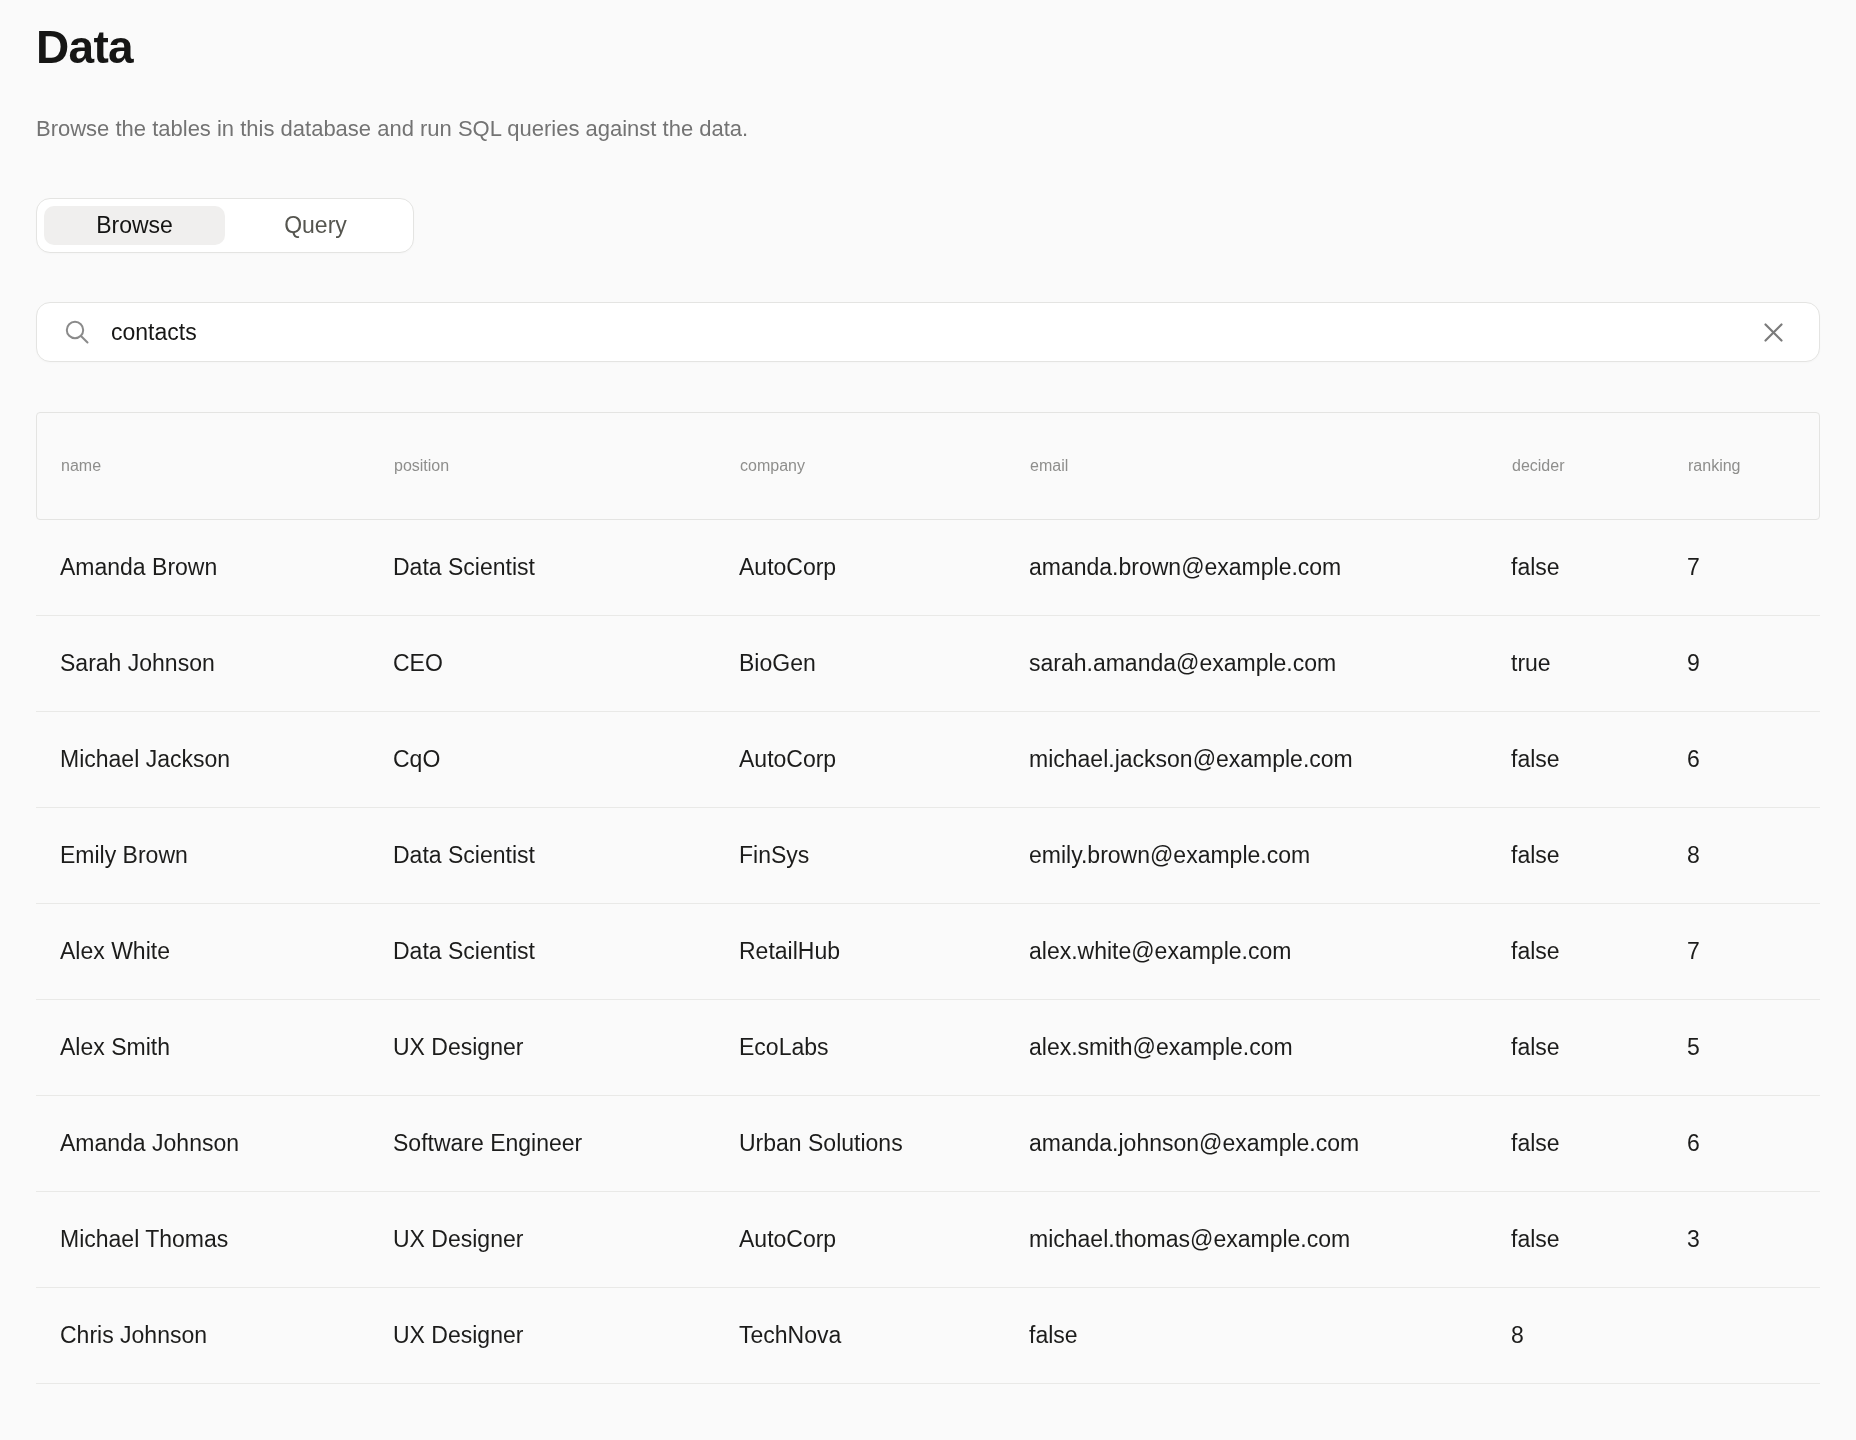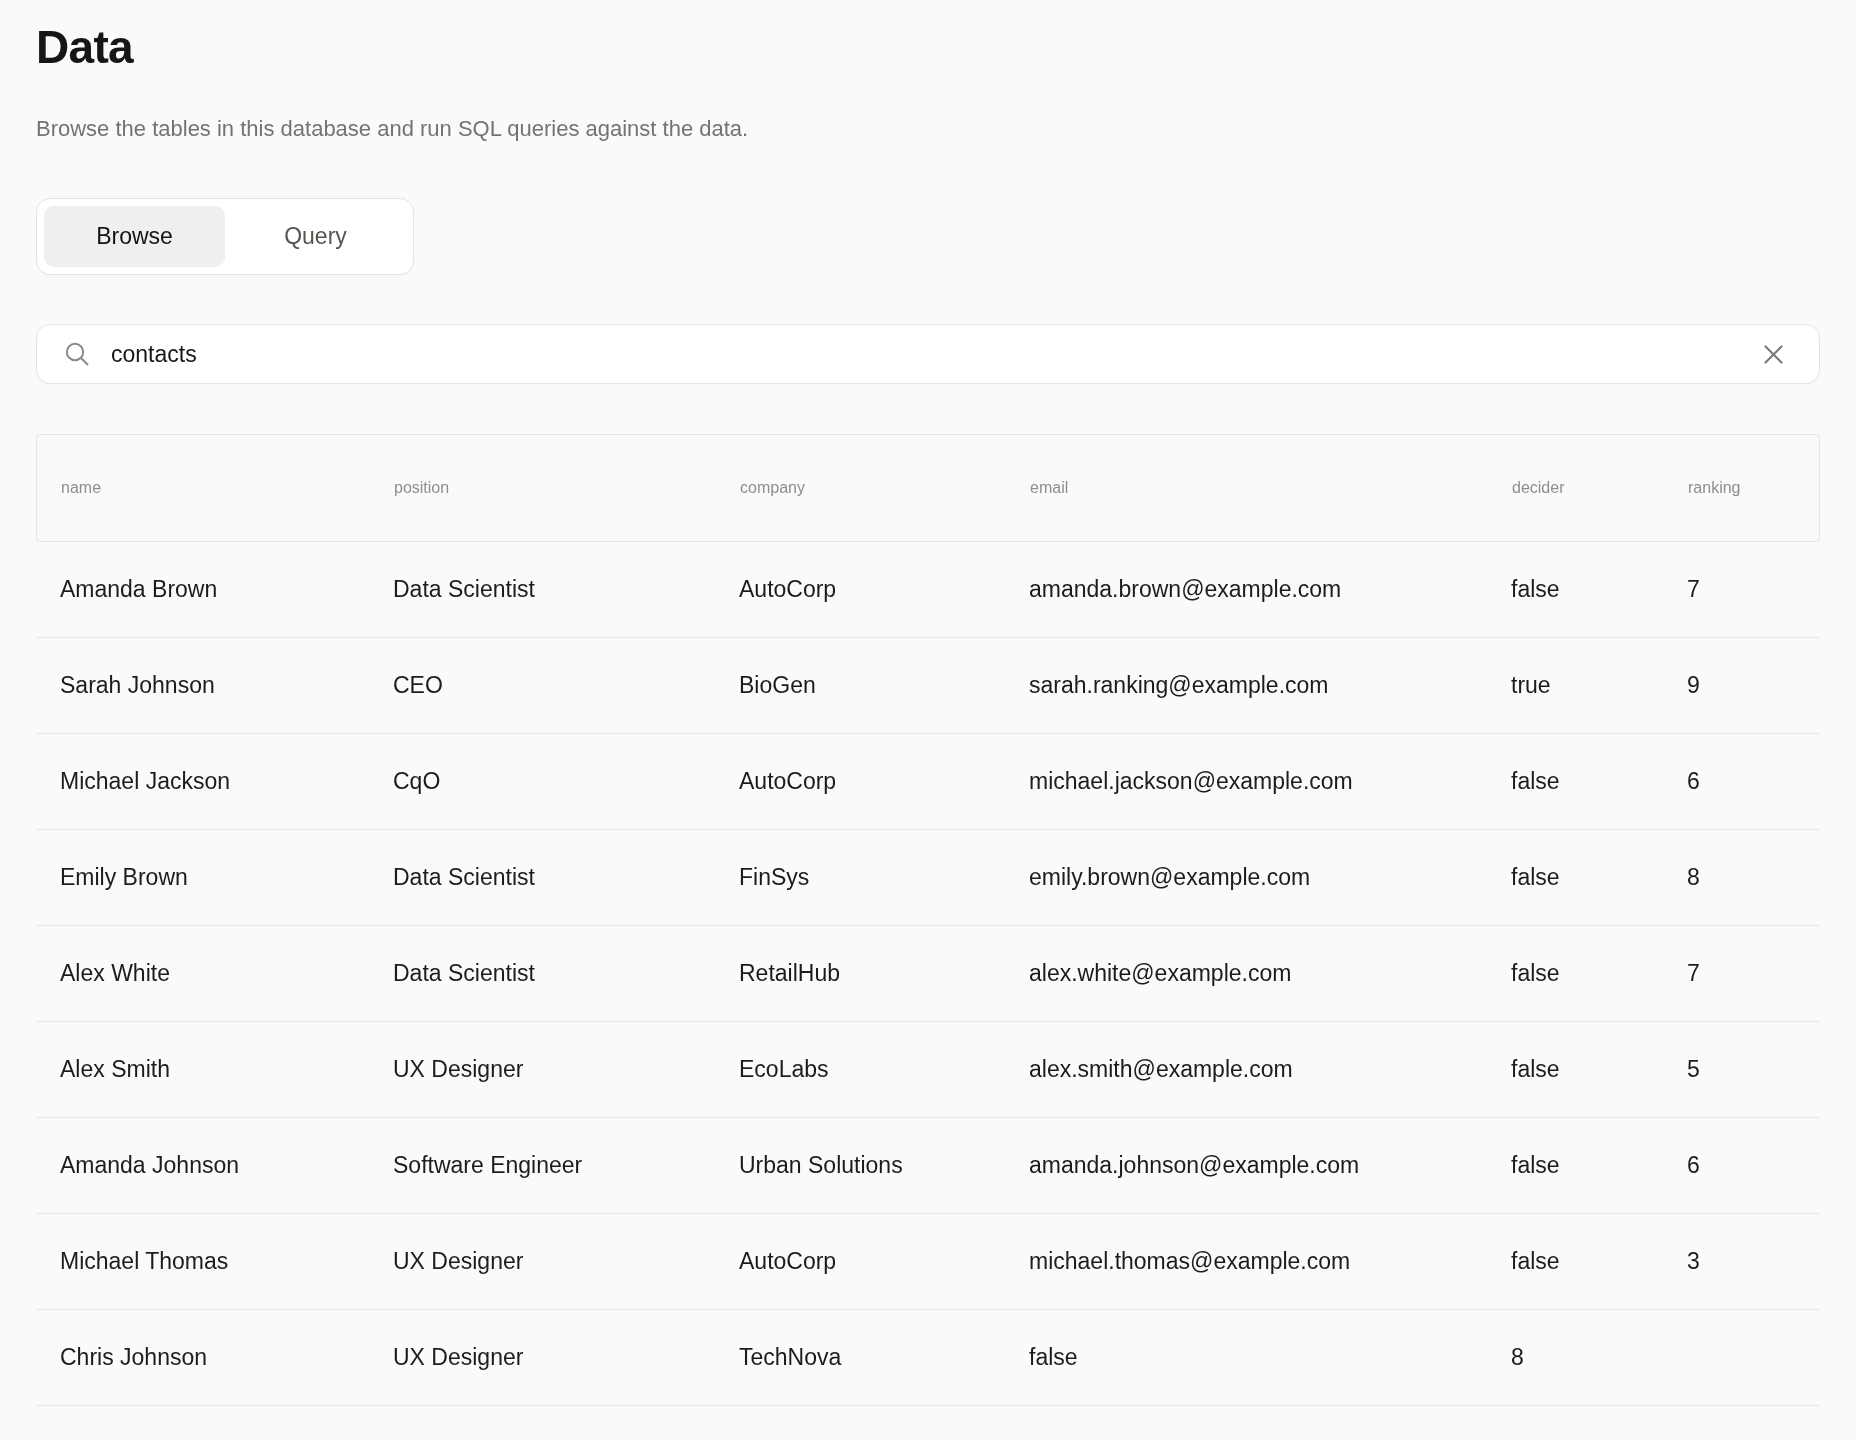--- a/index.html
+++ b/index.html
@@ -42,21 +42,21 @@
   }
 
   
   .tab-group {
     margin-top: 56px;
     display: inline-flex;
     background: var(--surface);
     border: 1px solid var(--border);
     border-radius: 14px;
     padding: 7px;
-    height: 77px;
+    height: 55px;
     align-items: stretch;
     box-shadow: 0 1px 2px rgba(0,0,0,0.02);
   }
   .tab {
     width: 181px;
     border: none;
     background: transparent;
     border-radius: 10px;
     font-family: inherit;
     font-size: 23px;
@@ -183,21 +183,21 @@
     <div class="td">AutoCorp</div>
     <div class="td">amanda.brown@example.com</div>
     <div class="td">false</div>
     <div class="td">7</div>
   </div>
 
   <div class="table-row grid-cols">
     <div class="td">Sarah Johnson</div>
     <div class="td">CEO</div>
     <div class="td">BioGen</div>
-    <div class="td">sarah.ranking@example.com</div>
+    <div class="td">sarah.amanda@example.com</div>
     <div class="td">true</div>
     <div class="td">9</div>
   </div>
 
   <div class="table-row grid-cols">
     <div class="td">Michael Jackson</div>
     <div class="td">CqO</div>
     <div class="td">AutoCorp</div>
     <div class="td">michael.jackson@example.com</div>
     <div class="td">false</div>

